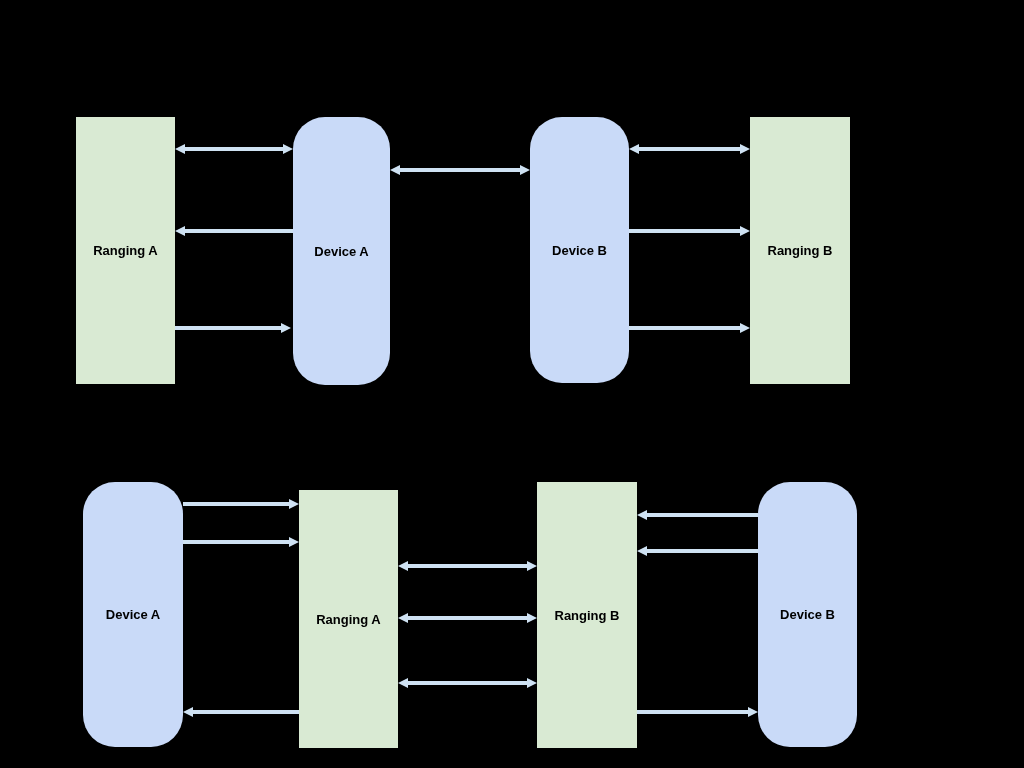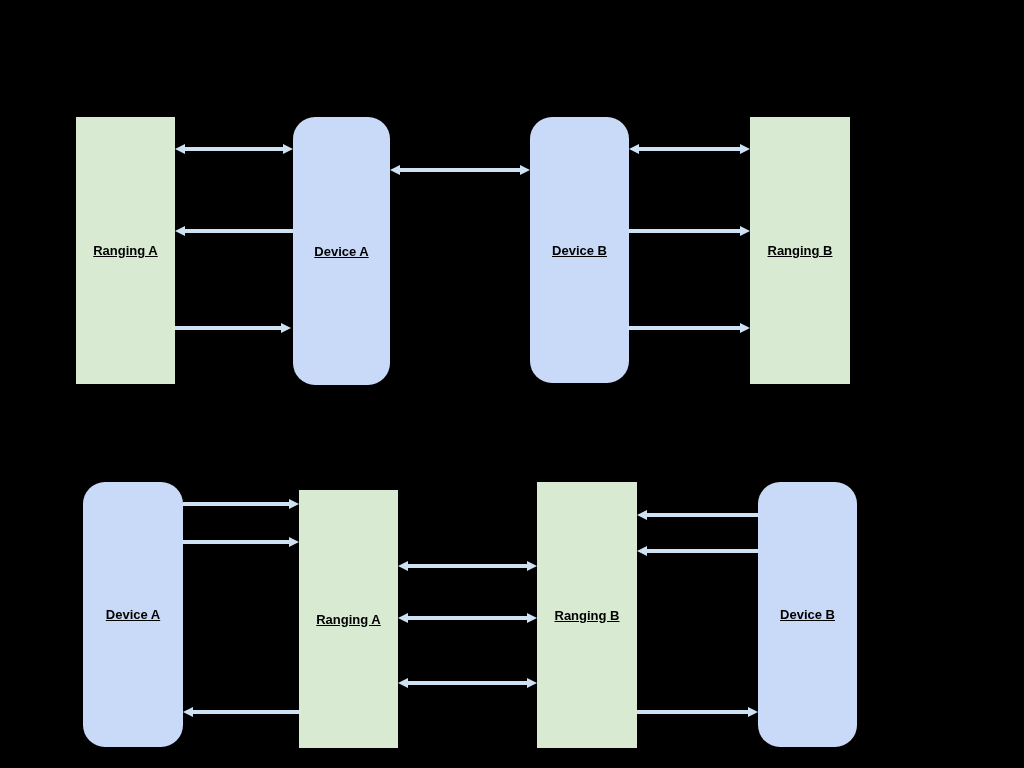--- a/index.html
+++ b/index.html
@@ -21,24 +21,23 @@
   }
   .box {
     position: absolute;
     display: flex;
     align-items: center;
     justify-content: center;
     font-weight: bold;
     font-size: 13px;
     color: var(--label);
     text-align: center;
-    text-decoration: underline;
   }
   .box.green { background: var(--green); }
-  .box.blue  { background: var(--blue); border-radius: 22px; justify-content: center; }
+  .box.blue  { background: var(--blue); border-radius: 32px; justify-content: center; }
   .arrow { position: absolute; height: 10px; }
   .arrow .shaft {
     position: absolute;
     top: 3px;
     height: 4px;
     background: var(--arrow);
     left: 0; right: 0;
   }
   .arrow.has-left .shaft  { left: 9px; }
   .arrow.has-right .shaft { right: 9px; }

